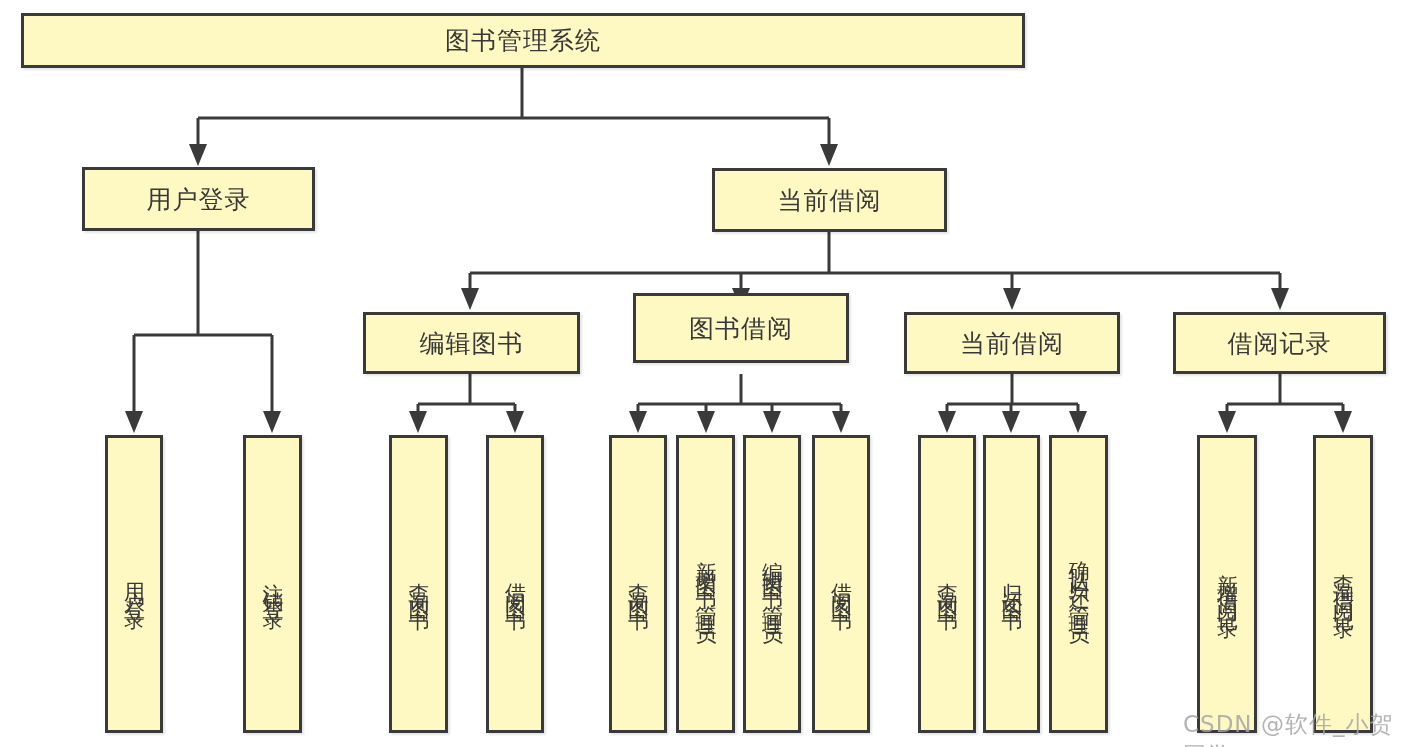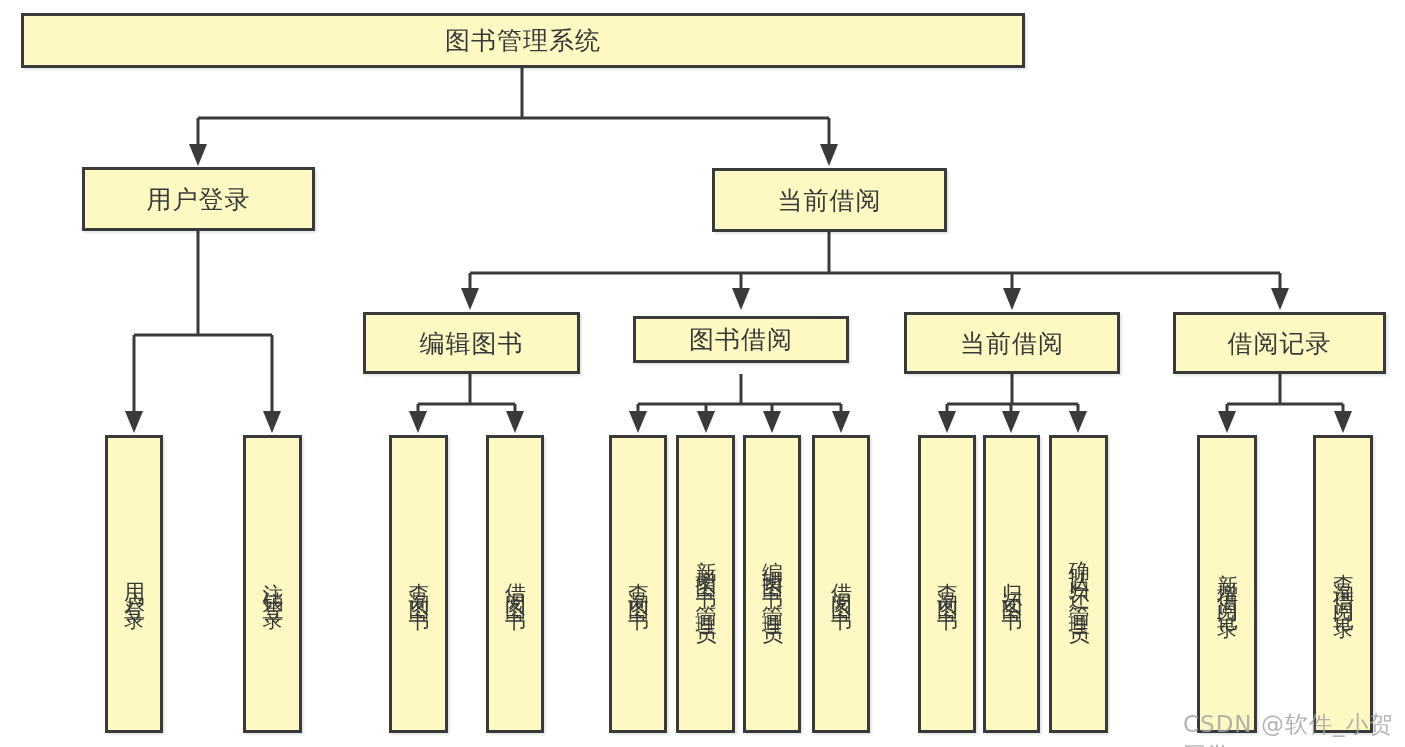--- a/index.html
+++ b/index.html
@@ -94,21 +94,21 @@
       <polygon class="head" points="1334,411 1352,411 1343,433"></polygon>
     </g>
   </svg>
 
   <div class="node root" style="left:21px;top:13px;width:1004px;height:55px">图书管理系统</div>
 
   <div class="node" style="left:82px;top:167px;width:233px;height:64px">用户登录</div>
   <div class="node" style="left:712px;top:168px;width:235px;height:64px">当前借阅</div>
 
   <div class="node" style="left:363px;top:312px;width:217px;height:62px">编辑图书</div>
-  <div class="node" style="left:633px;top:316px;width:216px;height:47px">图书借阅</div>
+  <div class="node" style="left:633px;top:293px;width:216px;height:70px">图书借阅</div>
   <div class="node" style="left:904px;top:312px;width:216px;height:62px">当前借阅</div>
   <div class="node" style="left:1173px;top:312px;width:213px;height:62px">借阅记录</div>
 
   <div class="node leaf" style="left:105px;top:435px;width:58px;height:298px">用户登录</div>
   <div class="node leaf" style="left:243px;top:435px;width:59px;height:298px">注销登录</div>
 
   <div class="node leaf" style="left:389px;top:435px;width:59px;height:298px">查询图书</div>
   <div class="node leaf" style="left:486px;top:435px;width:58px;height:298px">借阅图书</div>
 
   <div class="node leaf" style="left:609px;top:435px;width:58px;height:298px">查询图书</div>

